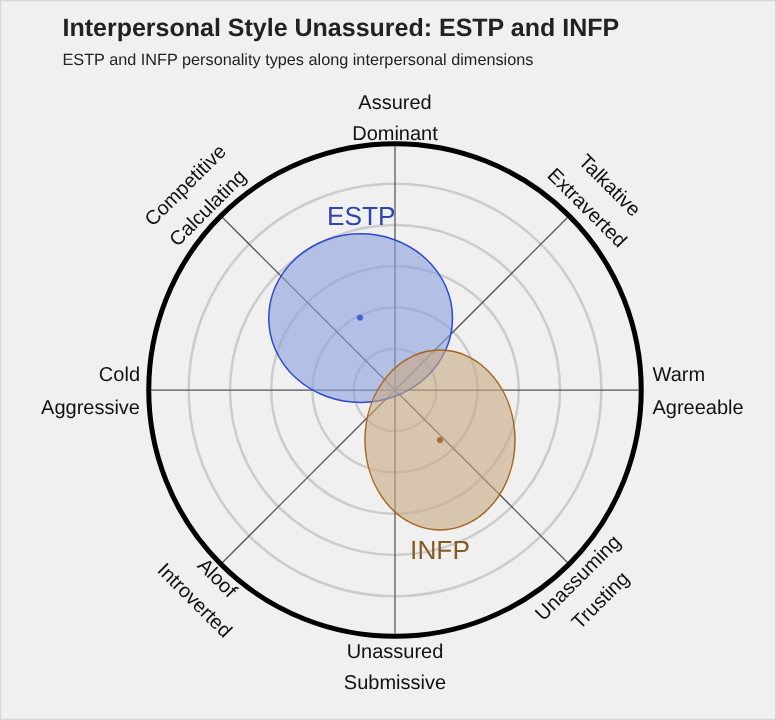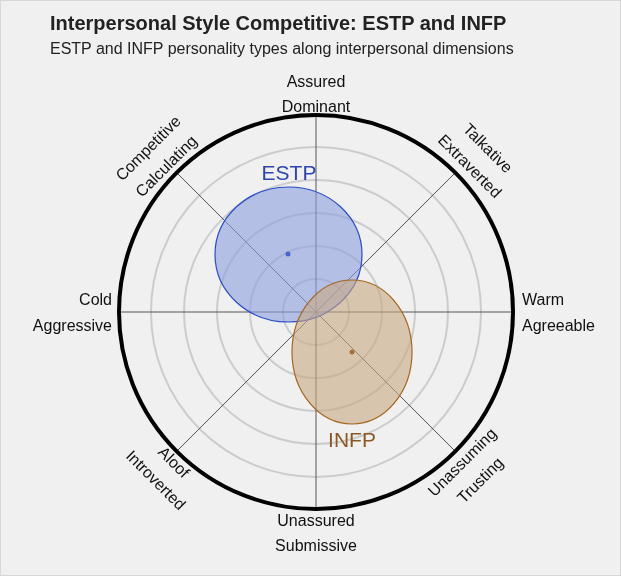--- a/index.html
+++ b/index.html
@@ -2,29 +2,29 @@
 <html><head>
 <meta charset="utf-8">
 <style>
   html, body { margin: 0; padding: 0; }
   body {
     width: 621px; height: 576px; background: #f0f0f0;
     font-family: "Liberation Sans", sans-serif; position: relative; overflow: hidden;
   }
   .frame { position: absolute; left: 0; top: 0; width: 619px; height: 574px; border: 1px solid #d8d8d8; }
   .title { position: absolute; left: 50px; top: 12px; font-size: 20px; font-weight: bold; color: #222; }
-  .subtitle { position: absolute; left: 50px; top: 40px; font-size: 16px; color: #222; }
+  .subtitle { position: absolute; left: 50px; top: 40px; font-size: 13px; color: #222; }
   svg { position: absolute; left: 0; top: 0; }
   .lbl { font-family: "Liberation Sans", sans-serif; font-size: 16px; fill: #111; }
 </style>
 </head>
 <body>
 
 <div class="frame"></div>
-<div class="title">Interpersonal Style Competitive: ESTP and INFP</div>
+<div class="title">Interpersonal Style Unassured: ESTP and INFP</div>
 <div class="subtitle">ESTP and INFP personality types along interpersonal dimensions</div>
 
 <svg width="621" height="576" viewBox="0 0 621 576">
   <g fill="none" stroke="#cccccc" stroke-width="2">
     <circle cx="316" cy="312" r="33"></circle>
     <circle cx="316" cy="312" r="66"></circle>
     <circle cx="316" cy="312" r="99"></circle>
     <circle cx="316" cy="312" r="132"></circle>
     <circle cx="316" cy="312" r="165"></circle>
   </g>

